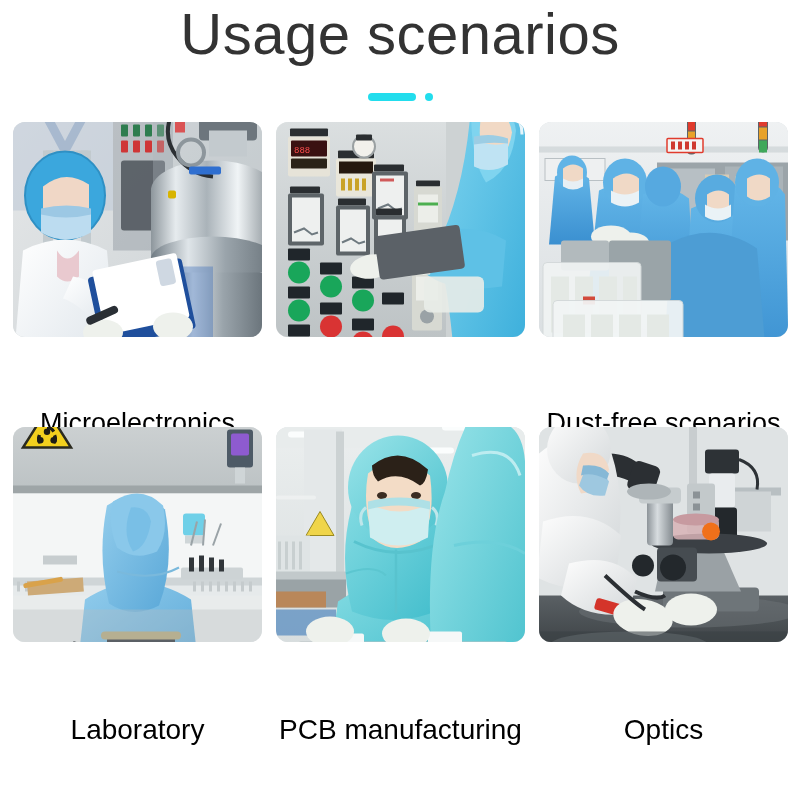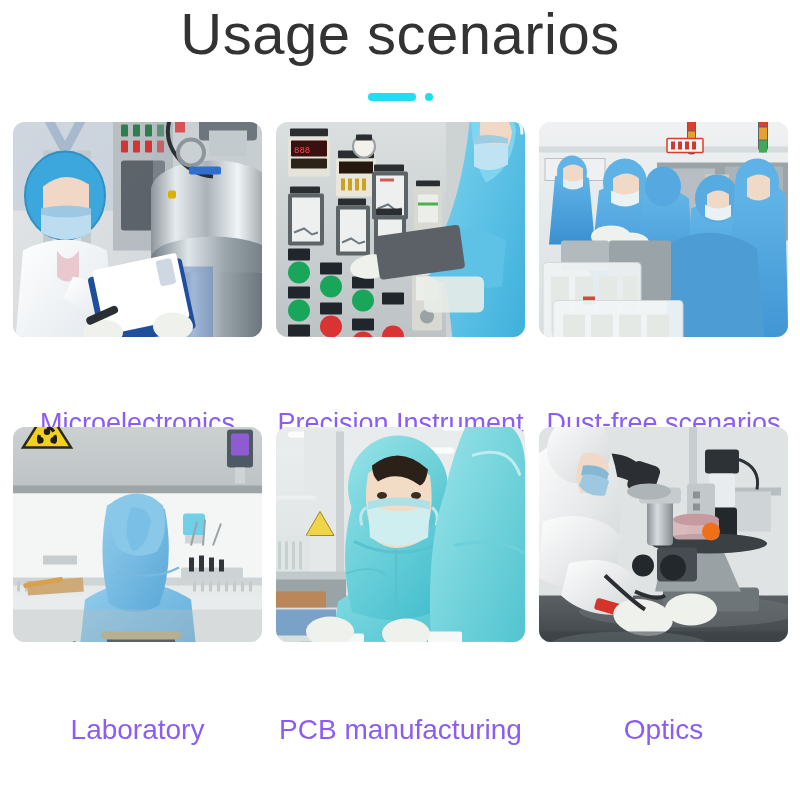--- a/index.html
+++ b/index.html
@@ -88,21 +88,21 @@
 
   .caption {
     position: absolute;
     top: 282px;
     left: 50%;
     transform: translateX(-50%);
     white-space: nowrap;
     font-size: 27px;
     line-height: 38px;
     font-weight: 400;
-    color: #8b5cf6;
+    color: #000000;
     text-align: center;
   }
   .row-2 .caption {
     top: 284px;
     font-size: 28px;
   }
 </style>
 </head>
 <body>
 
@@ -312,21 +312,20 @@
               <path d="M232 20 q14 6 14 24" stroke="#e6f5fb" stroke-width="3" fill="none"></path>
               <path d="M150 144 q48 -14 80 6 l-4 46 q-50 8 -78 -14 z" fill="#5ec1e6"></path>
               <path d="M104 150 q34 -10 56 6 l-6 28 q-30 4 -54 -12 z" fill="#e6eae3"></path>
               <ellipse cx="128" cy="170" rx="26" ry="16" fill="#eef1ec"></ellipse>
               <ellipse cx="96" cy="176" rx="22" ry="12" fill="#eef1ec" transform="rotate(-8 96 176)"></ellipse>
             </g>
             <rect x="98" y="146" width="86" height="44" rx="4" fill="#5b6167" transform="rotate(-8 98 146)"></rect>
             <rect x="148" y="186" width="60" height="36" rx="6" fill="#e9ece8" opacity="0.9"></rect>
           </svg>
         </div>
-        <div class="caption">Precision Instrument</div>
       </div>
 
       <div class="cell">
         <div class="thumb">
           <svg viewBox="0 0 249 278" preserveAspectRatio="xMidYMid slice">
             <defs>
               <linearGradient id="wall3" x1="0" y1="0" x2="0" y2="1">
                 <stop offset="0" stop-color="#f2f4f5"></stop>
                   <stop offset="1" stop-color="#d7dcdf"></stop>
               </linearGradient>

